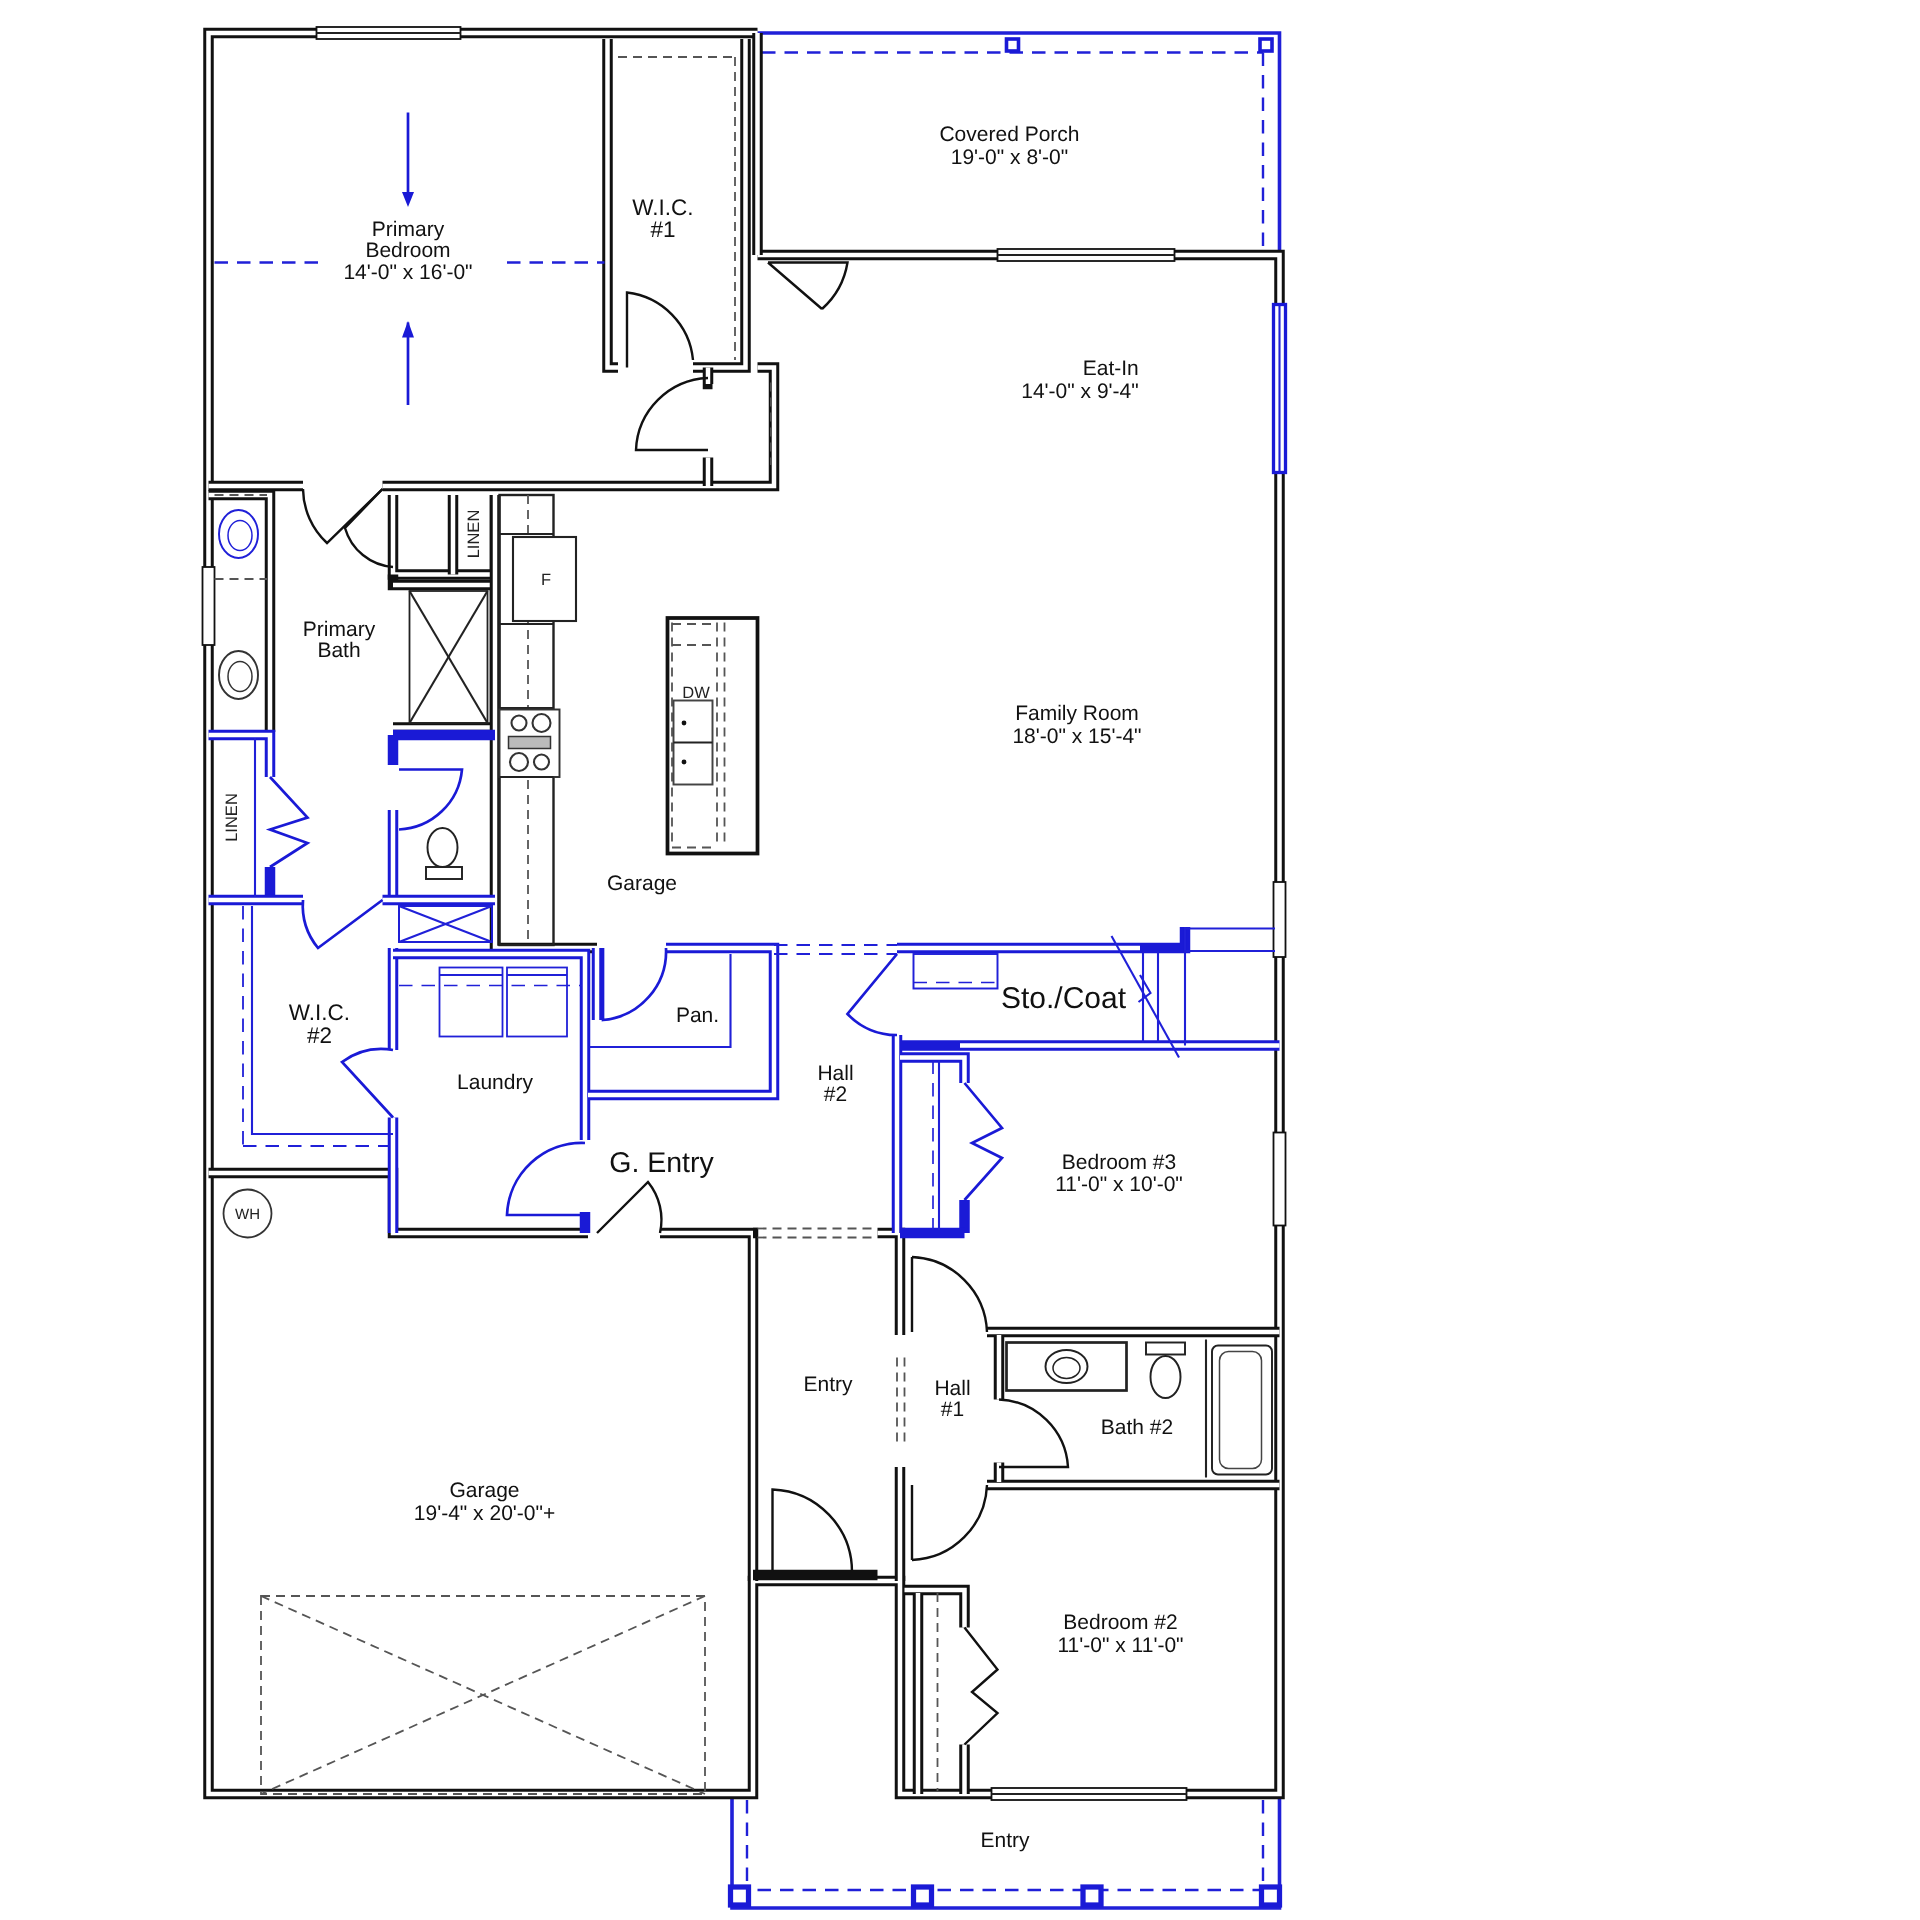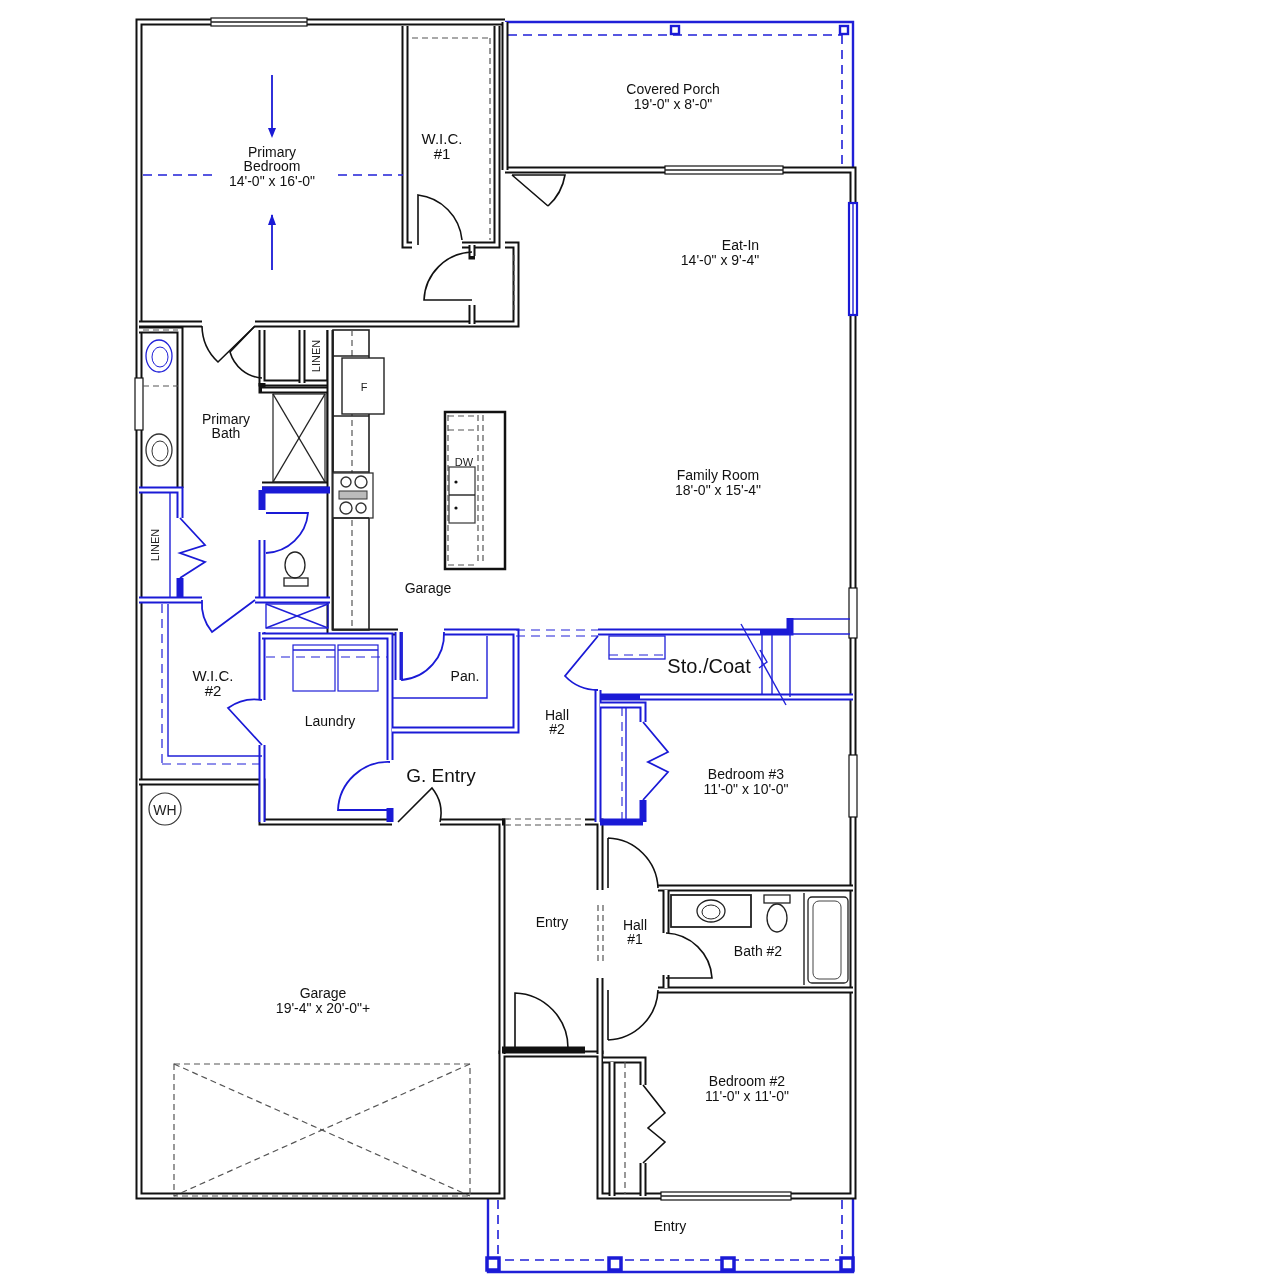--- a/index.html
+++ b/index.html
@@ -398,13 +398,13 @@
 </div>
 
 <div class="room-label" style="left:670px; top:1219px;">
   <span class="room-name">Entry</span>
 </div>
 
 <span class="fixture-label vert" style="left:316px; top:356px;">LINEN</span>
 <span class="fixture-label vert" style="left:155px; top:545px;">LINEN</span>
 <span class="fixture-label" style="left:364px; top:387px;">F</span>
 <span class="fixture-label" style="left:464px; top:451px;margin-top:11px;">DW</span>
-<span class="fixture-label" style="left:165px; top:810px; font-size:14px;">WH</span>
+<span class="fixture-label" style="left:165px; top:810px; font-size:10px;">WH</span>
 
 </body></html>

